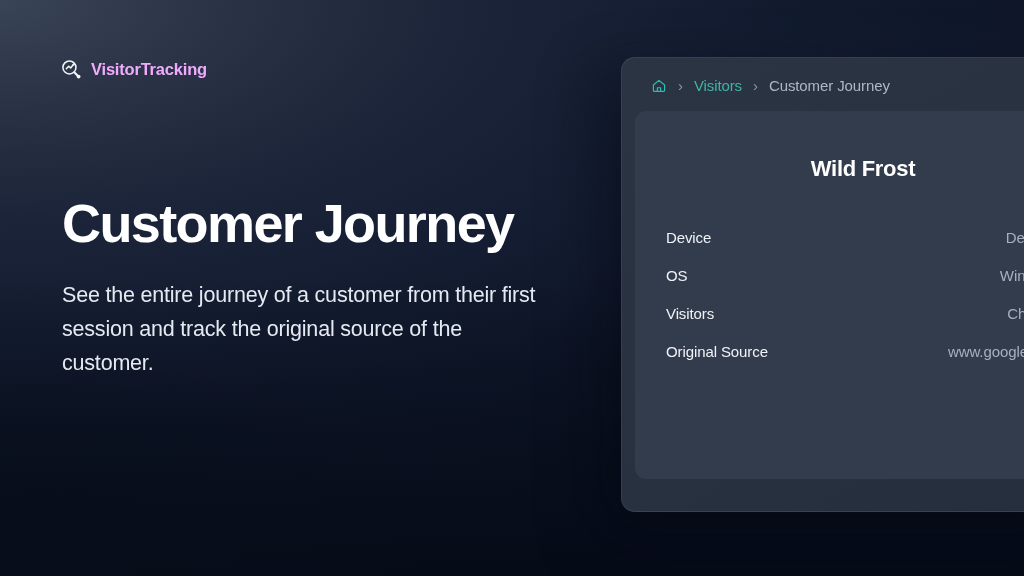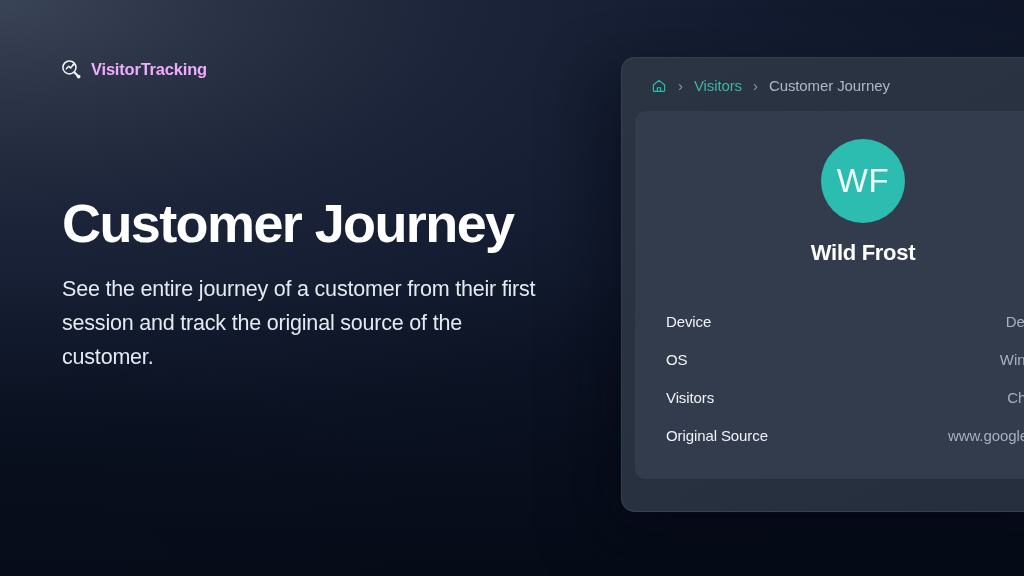--- a/index.html
+++ b/index.html
@@ -41,21 +41,21 @@
     letter-spacing:-0.2px; white-space:nowrap;
   }
 
   
   #hero { position:absolute; left:62px; top:196px; width:540px; }
   #hero-title {
     font-size:54px; line-height:1.02; font-weight:bold;
     color:#ffffff; letter-spacing:-1.6px; white-space:nowrap;
   }
   #hero-sub {
-    margin-top:22px;
+    margin-top:28px;
     font-size:21.5px; line-height:1.58; font-weight:400;
     color:#e5eaf2; letter-spacing:-0.2px;
     max-width:495px;
   }
 
   
   #panel {
     position:absolute; left:621px; top:57px; width:470px; height:455px;
     background:linear-gradient(150deg, #2b3442 0%, #293240 45%, #252e3c 100%);
     border-radius:14px;
@@ -140,23 +140,20 @@
         <path d="M9.6 20.2v-5.6h4.8v5.6" stroke="#2dbdb0" stroke-width="1.8" stroke-linejoin="round"></path>
       </svg>
     </span>
     <span class="sep">›</span>
     <span class="crumb-link">Visitors</span>
     <span class="sep">›</span>
     <span class="crumb-current">Customer Journey</span>
   </div>
 
   <div id="profile-card">
-    <div id="avatar">
-      <span id="avatar-initials">WF</span>
-    </div>
     <div id="profile-name">Wild Frost</div>
 
     <div id="detail-list">
       <div class="detail-row">
         <span class="detail-label">Device</span>
         <span class="detail-value">Desktop</span>
       </div>
       <div class="detail-row">
         <span class="detail-label">OS</span>
         <span class="detail-value">Windows</span>

